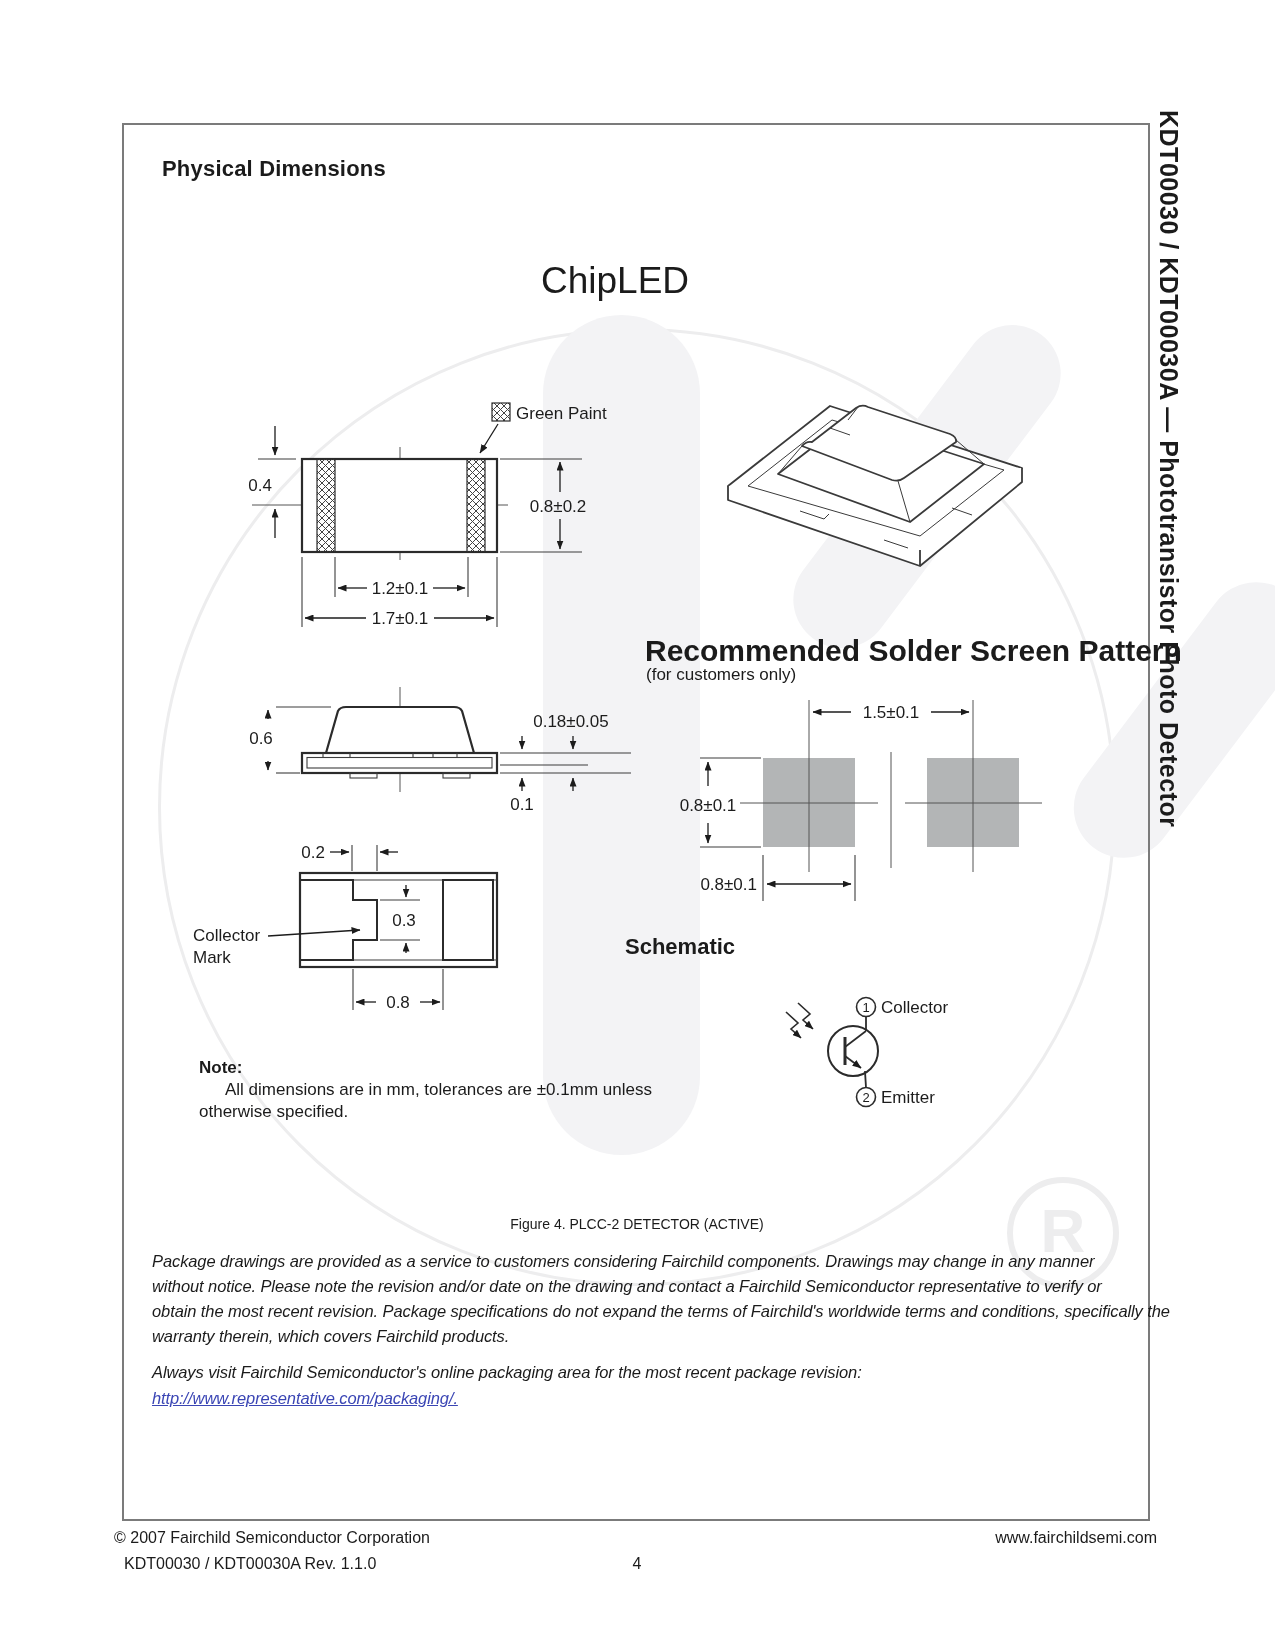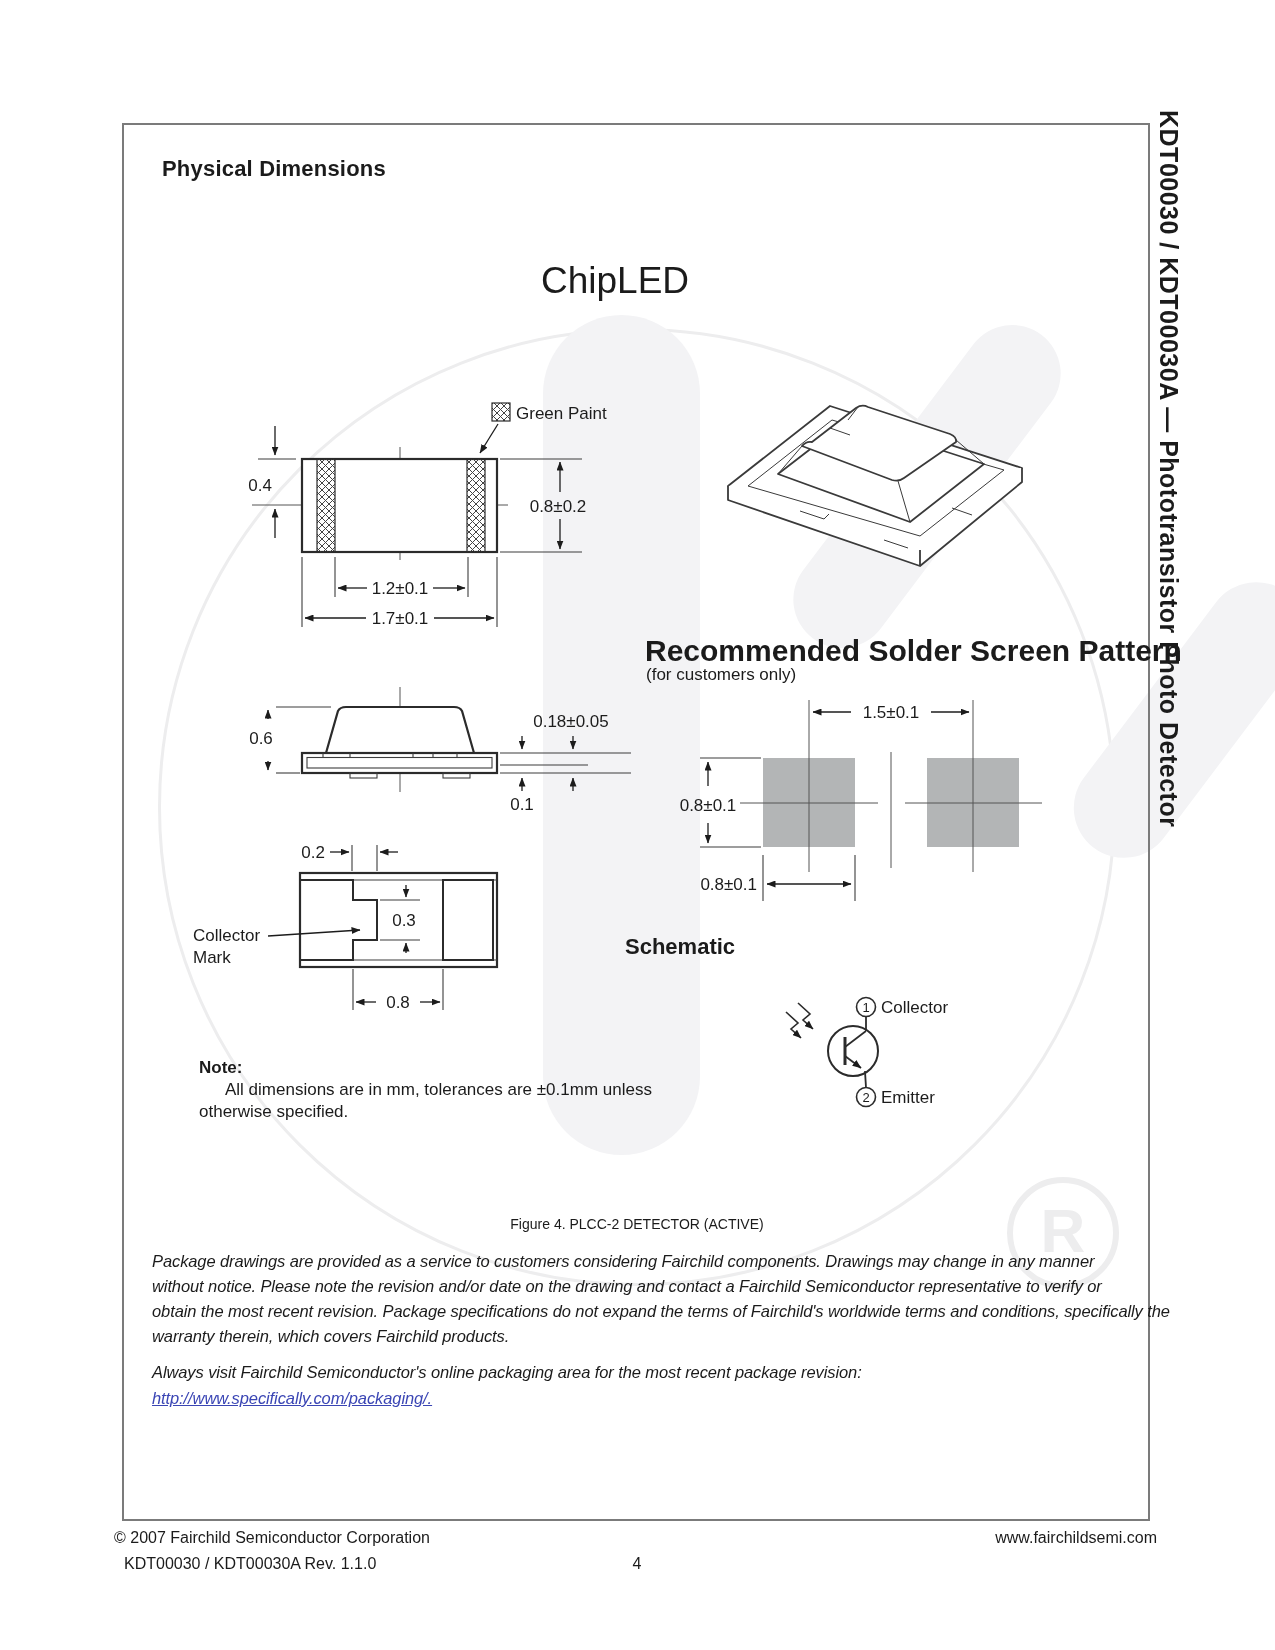--- a/index.html
+++ b/index.html
@@ -227,21 +227,21 @@
   <div class="abs caption" style="left:122px;top:1216px;width:1030px;">Figure 4. PLCC-2 DETECTOR (ACTIVE)</div>
 
   <div class="abs" style="left:152px;top:1249px;">
     <div class="ital disc-line">Package drawings are provided as a service to customers considering Fairchild components. Drawings may change in any manner</div>
     <div class="ital disc-line">without notice. Please note the revision and/or date on the drawing and contact a Fairchild Semiconductor representative to verify or</div>
     <div class="ital disc-line">obtain the most recent revision.  Package specifications do not expand the terms of Fairchild's worldwide terms and conditions, specifically the</div>
     <div class="ital disc-line">warranty therein, which covers Fairchild products.</div>
   </div>
 
   <div class="abs ital" style="left:152px;top:1363px;">Always visit Fairchild Semiconductor's online packaging area for the most recent package revision:</div>
-  <a class="abs ital link" style="left:152px;top:1389px;" href="#">http://www.specifically.com/packaging/.</a>
+  <a class="abs ital link" style="left:152px;top:1389px;" href="#">http://www.representative.com/packaging/.</a>
 
   <div class="abs footer-text" style="left:114px;top:1529px;">© 2007 Fairchild Semiconductor Corporation</div>
   <div class="abs footer-text" style="right:118px;top:1529px;">www.fairchildsemi.com</div>
   <div class="abs footer-text" style="left:124px;top:1555px;">KDT00030 / KDT00030A Rev. 1.1.0</div>
   <div class="abs footer-text center" style="left:122px;top:1555px;width:1030px;">4</div>
 
   <div class="sidebar">KDT00030 / KDT00030A — Phototransistor Photo Detector</div>
 
 </div>
 

